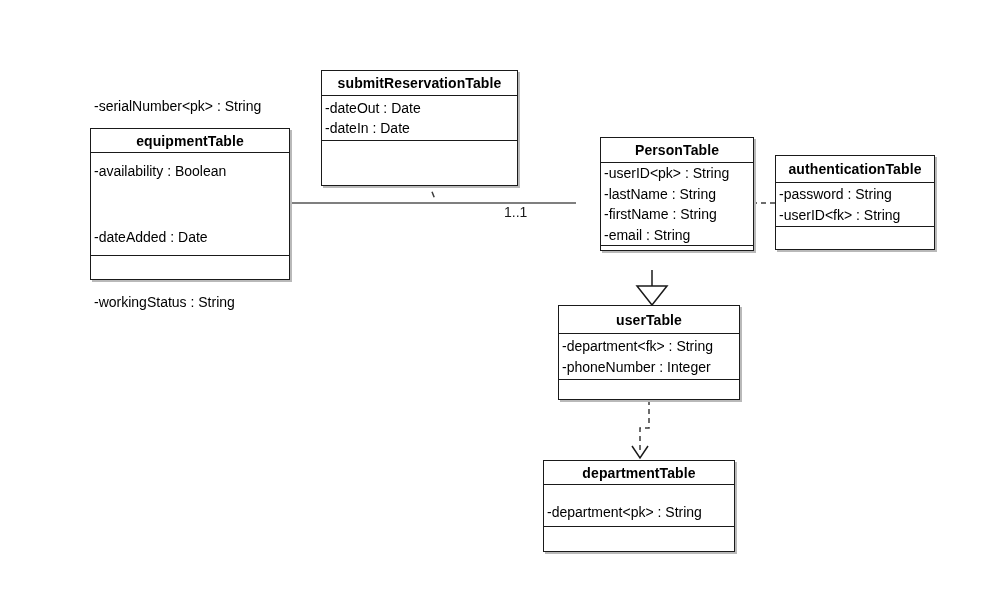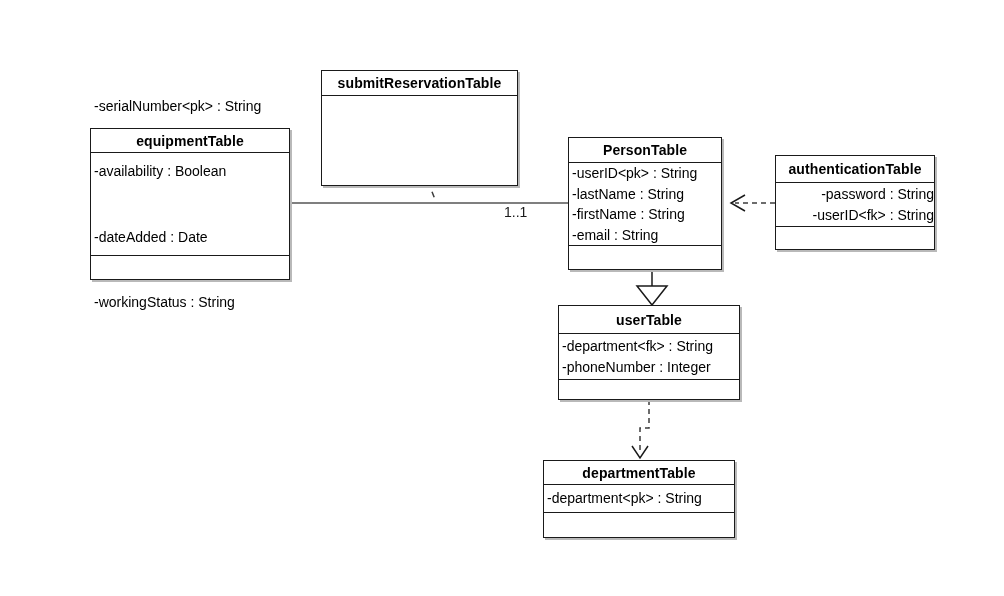--- a/index.html
+++ b/index.html
@@ -101,53 +101,57 @@
       <div class="uml-attr">-serialNumber&lt;pk&gt; : String</div>
       <div class="uml-attr">-availability : Boolean</div>
       <div class="uml-attr">-dateAdded : Date</div>
       <div class="uml-attr">-workingStatus : String</div>
     </div>
     <div class="uml-empty"></div>
   </div>
 
   <div class="uml-table" style="left:321px; top:70px; width:197px; height:116px;">
     <div class="uml-title" style="height:25px;">submitReservationTable</div>
+    <div class="uml-attrs" style="height:45px;">
+      <div class="uml-attr">-dateOut : Date</div>
+      <div class="uml-attr">-dateIn : Date</div>
+    </div>
     <div class="uml-empty"></div>
   </div>
 
-  <div class="uml-table" style="left:568px; top:137px; width:154px; height:133px;">
+  <div class="uml-table" style="left:600px; top:137px; width:154px; height:114px;">
     <div class="uml-title" style="height:25px;">PersonTable</div>
     <div class="uml-attrs" style="height:83px;">
       <div class="uml-attr">-userID&lt;pk&gt; : String</div>
       <div class="uml-attr">-lastName : String</div>
       <div class="uml-attr">-firstName : String</div>
       <div class="uml-attr">-email : String</div>
     </div>
     <div class="uml-empty"></div>
   </div>
 
   <div class="uml-table" style="left:775px; top:155px; width:160px; height:95px;">
     <div class="uml-title" style="height:27px;">authenticationTable</div>
-    <div class="uml-attrs" style="height:44px;text-align:right;">
+    <div class="uml-attrs" style="height:44px;">
       <div class="uml-attr">-password : String</div>
       <div class="uml-attr">-userID&lt;fk&gt; : String</div>
     </div>
     <div class="uml-empty"></div>
   </div>
 
   <div class="uml-table" style="left:558px; top:305px; width:182px; height:95px;">
     <div class="uml-title" style="height:28px;">userTable</div>
     <div class="uml-attrs" style="height:46px;">
       <div class="uml-attr">-department&lt;fk&gt; : String</div>
       <div class="uml-attr">-phoneNumber : Integer</div>
     </div>
     <div class="uml-empty"></div>
   </div>
 
-  <div class="uml-table" style="left:543px; top:460px; width:192px; height:78px;">
+  <div class="uml-table" style="left:543px; top:460px; width:192px; height:92px;gap:14px;">
     <div class="uml-title" style="height:24px;">departmentTable</div>
     <div class="uml-attrs" style="height:28px;">
       <div class="uml-attr">-department&lt;pk&gt; : String</div>
     </div>
     <div class="uml-empty"></div>
   </div>
 
 </div>
 
 </body></html>

